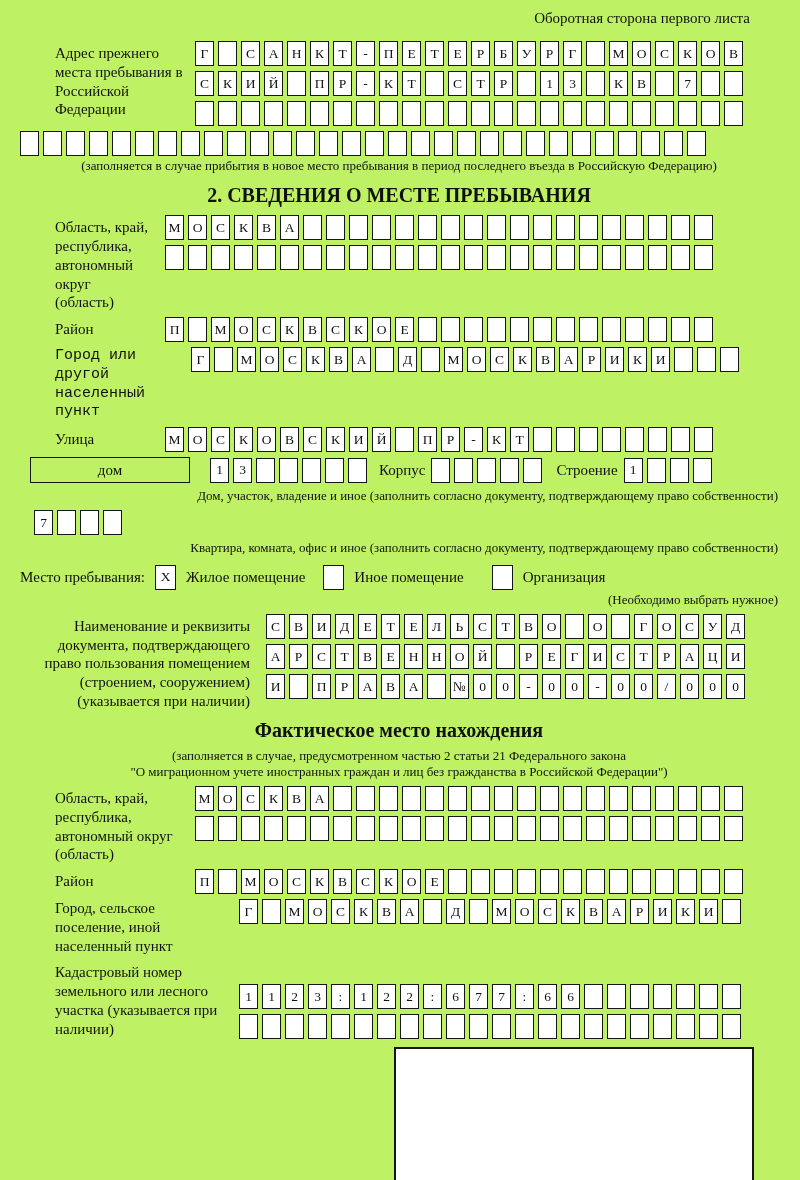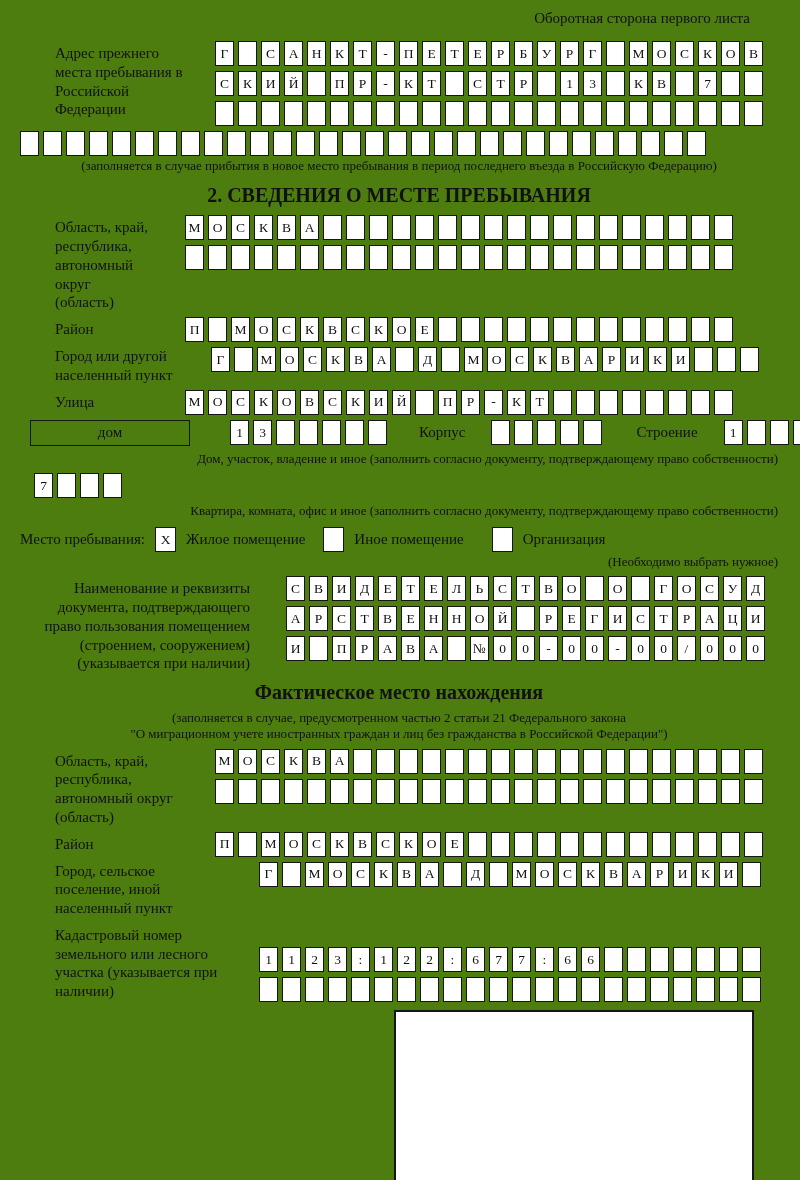--- a/index.html
+++ b/index.html
@@ -1,30 +1,30 @@
 <!DOCTYPE html>
 <html><head>
 <meta charset="utf-8">
 <style>
   * { box-sizing: border-box; margin: 0; padding: 0; }
   html, body { background: #ffffff; }
   .page {
     width: 800px; height: 1180px;
     margin: 0 auto;
-    background: #4d7c0f;
+    background: #bef264;
     color: #111;
     font-family: "Liberation Serif", "DejaVu Serif", serif;
     font-size: 15px;
     padding: 10px 22px 0 20px;
     overflow: hidden;
     position: relative;
   }
   .hdr-right { text-align: right; font-size: 15px; padding-right: 28px; margin-bottom: 14px; }
 
-  .frow { display: flex; align-items: flex-start; margin-bottom: 5px; gap: 20px; }
+  .frow { display: flex; align-items: flex-start; margin-bottom: 5px; }
   .lbl { flex: 0 0 auto; line-height: 1.25; padding-top: 3px; }
   .cells-col { display: flex; flex-direction: column; gap: 5px; }
   .cells { display: flex; gap: 4px; flex-wrap: nowrap; }
   .cell {
     width: 19px; height: 25px;
     border: 1.6px solid #161616;
     background: #fff;
     display: inline-flex; align-items: center; justify-content: center;
     font-size: 13.5px; line-height: 1;
     flex: 0 0 auto;
@@ -262,21 +262,21 @@
         <span class="cell"></span>
         <span class="cell"></span>
         <span class="cell"></span>
         <span class="cell"></span>
         <span class="cell"></span>
         <span class="cell"></span>
       </div>
   </div>
 
   <div class="frow" style="margin-left:35px;">
-    <div class="lbl" style="width:120px; margin-right:16px; padding-top:0;">Город или другой населенный пункт</div>
+    <div class="lbl" style="width:120px; margin-right:16px; padding-top:0;font-family:Liberation Mono, monospace;">Город или другой населенный пункт</div>
     <div class="cells">
         <span class="cell">Г</span>
         <span class="cell"></span>
         <span class="cell">М</span>
         <span class="cell">О</span>
         <span class="cell">С</span>
         <span class="cell">К</span>
         <span class="cell">В</span>
         <span class="cell">А</span>
         <span class="cell"></span>

